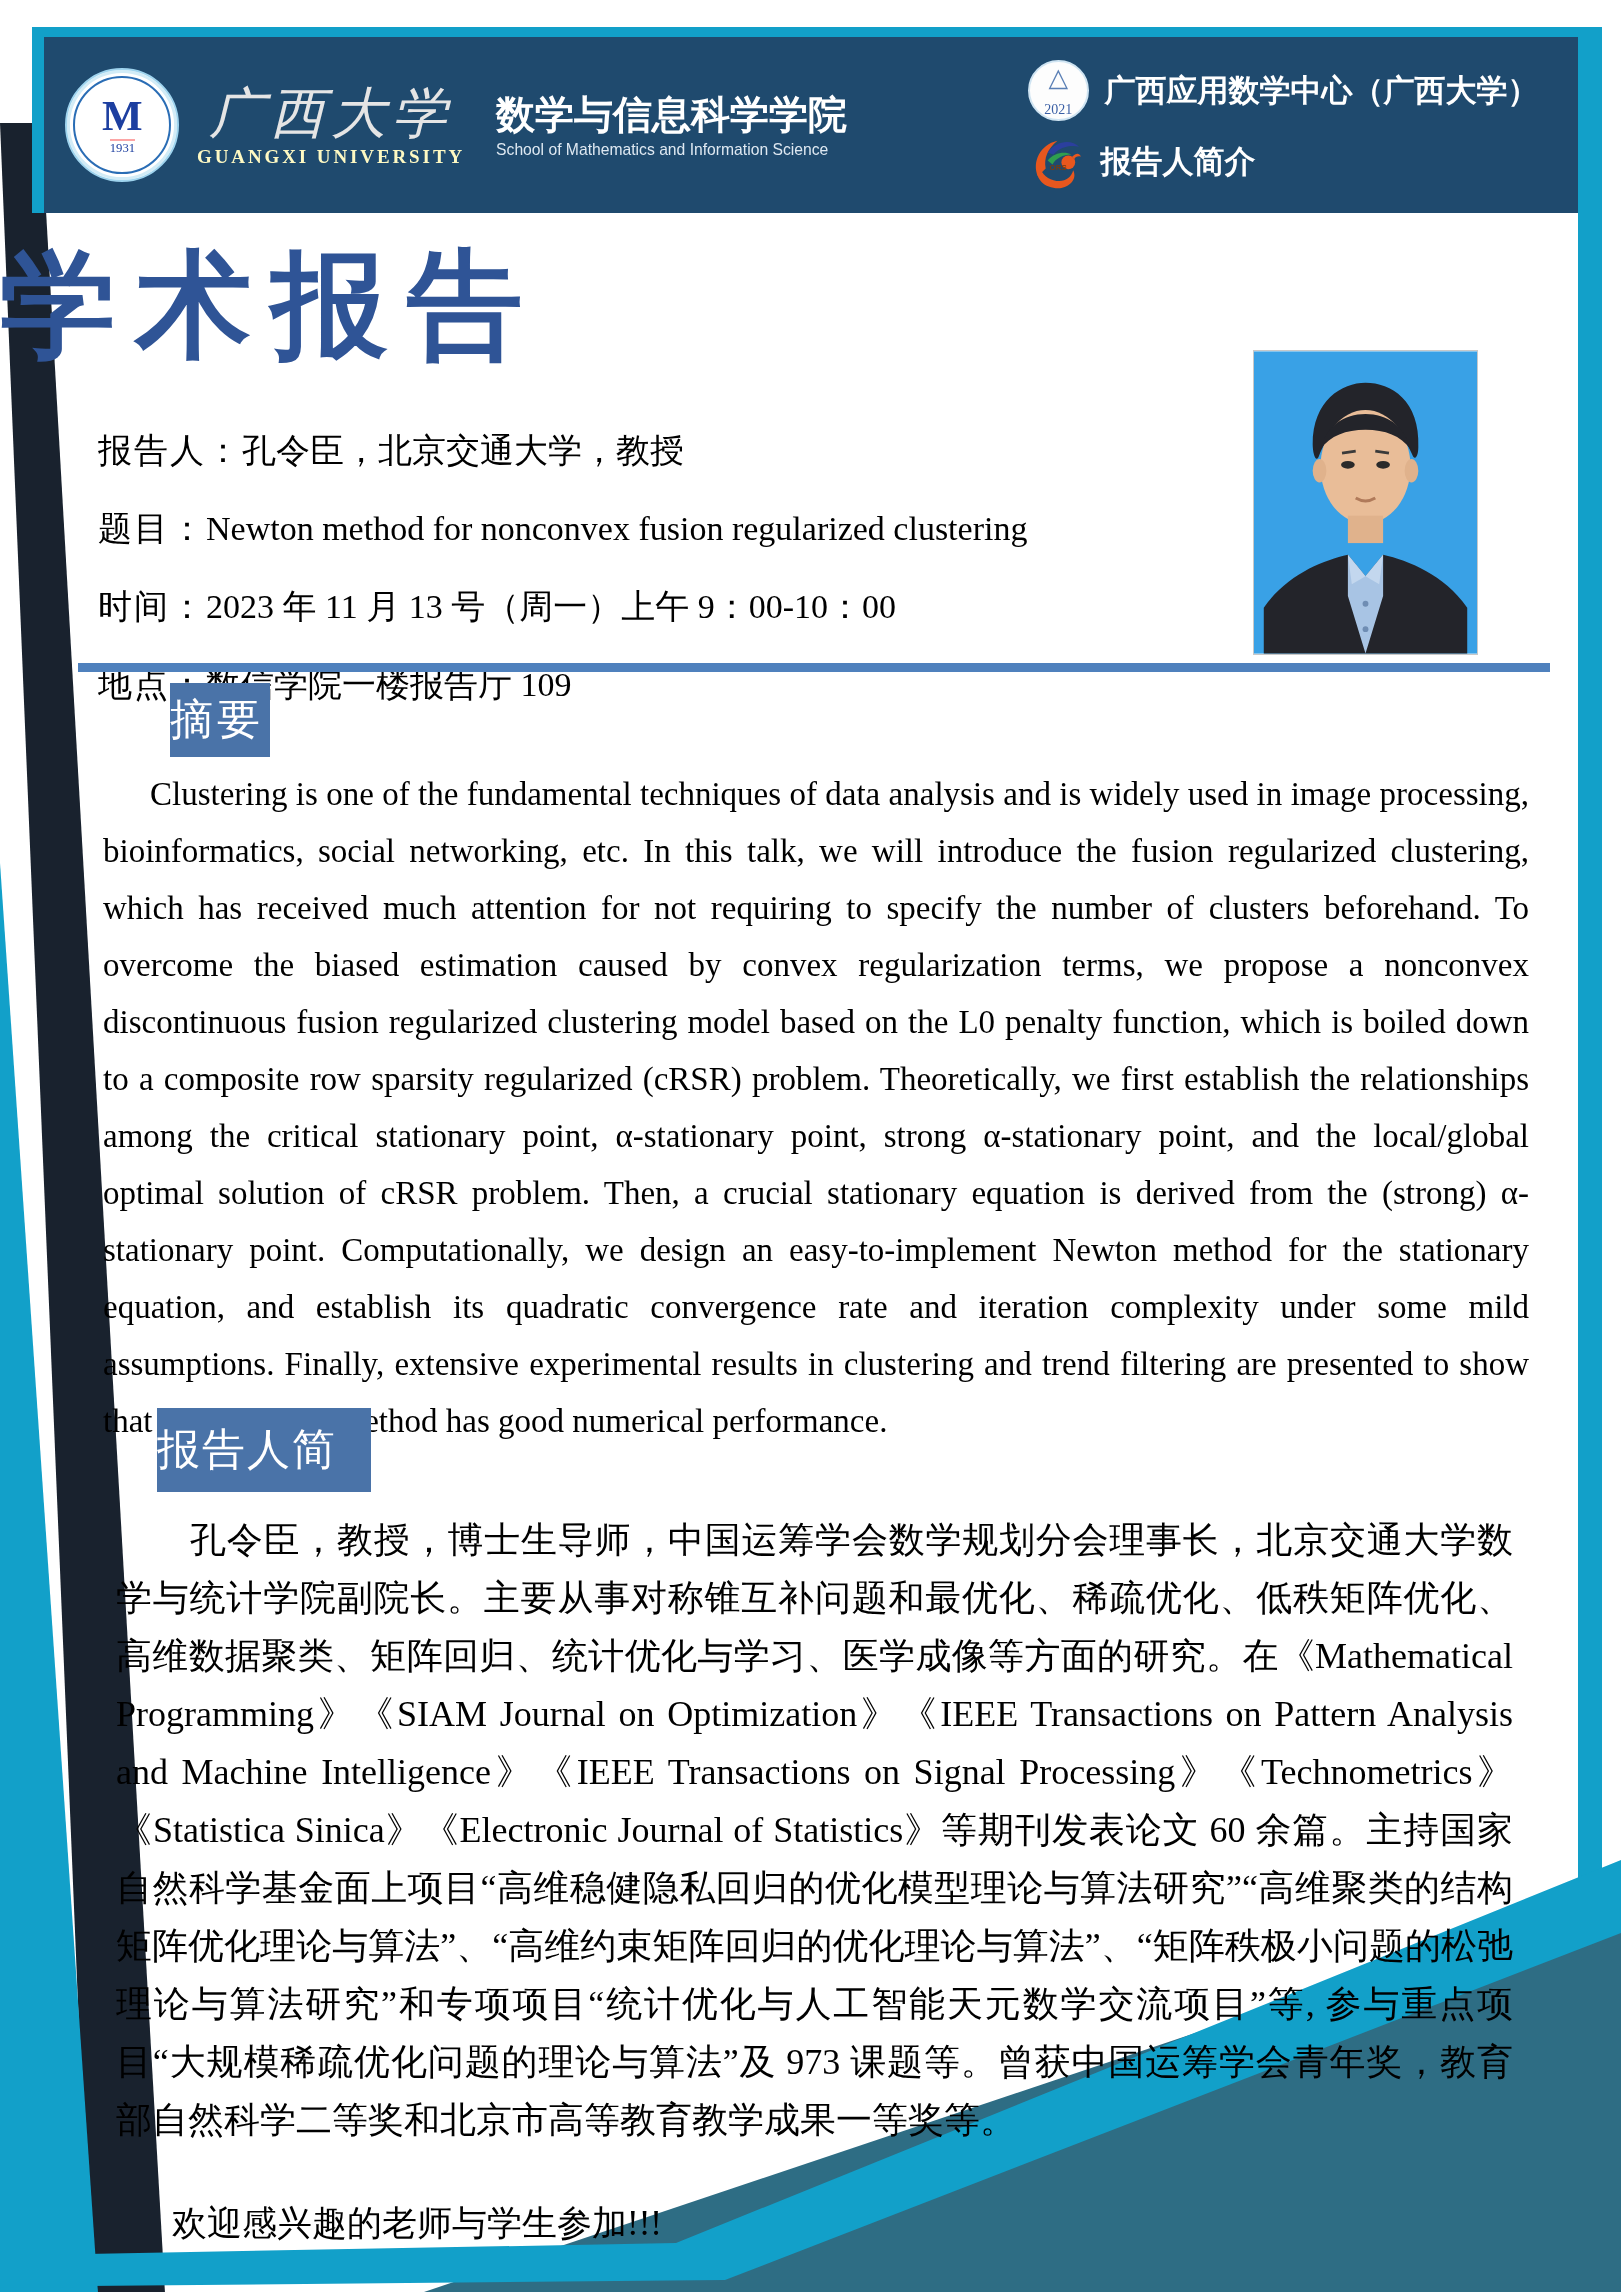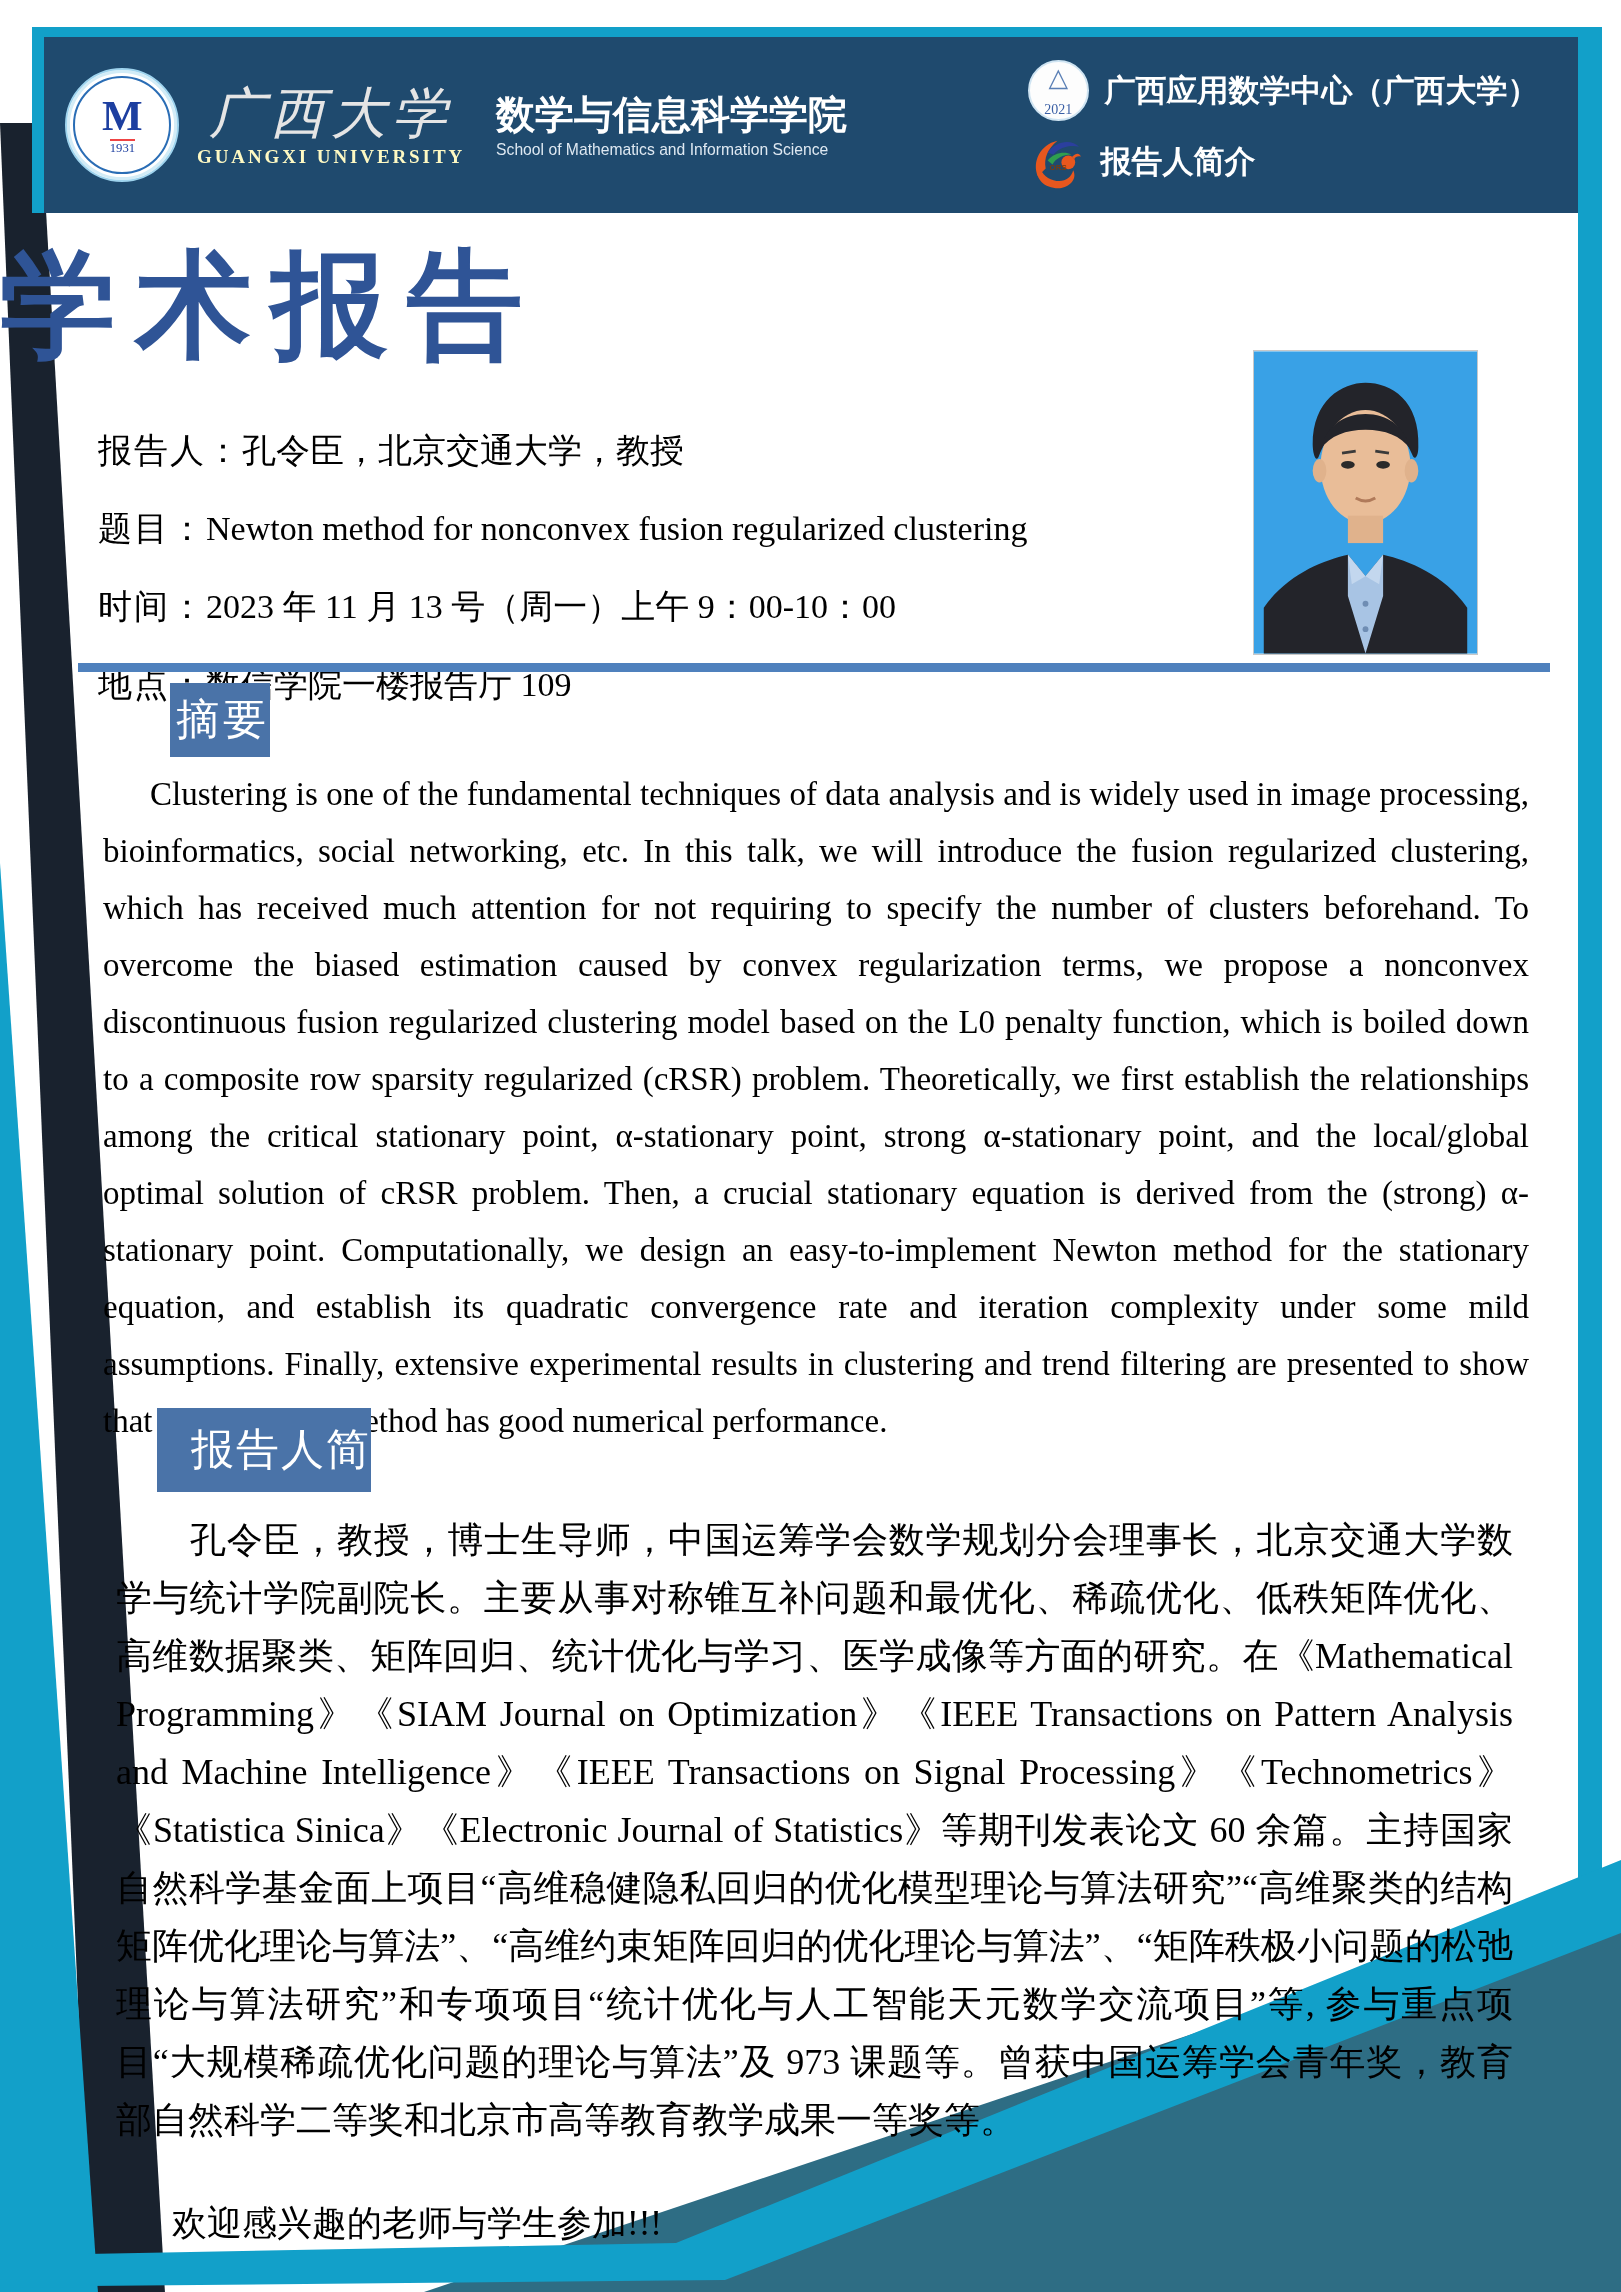--- a/index.html
+++ b/index.html
@@ -18,21 +18,21 @@
   .header{position:absolute;left:32px;top:27.4px;width:1569px;height:186px;box-sizing:border-box;
           background:#12a0c9;z-index:4;}
   .header-inner{position:absolute;left:11.8px;top:9.8px;right:23.5px;bottom:0;background:#1f4a6e;
           display:flex;align-items:center;}
   .seal{width:110px;height:110px;border-radius:50%;background:#ffffff;margin-left:21.6px;flex:0 0 auto;
         border:2.9px solid #9fd4ee;display:flex;flex-direction:column;align-items:center;justify-content:center;
         box-shadow:0 0 0 2.9px #d2ecf7 inset;}
   .seal-ring{width:94px;height:94px;border-radius:50%;border:2px solid #2a6db5;display:flex;flex-direction:column;
         align-items:center;justify-content:center;}
   .seal-m{font-family:"Liberation Serif",serif;font-weight:bold;font-size:43px;color:#1d3fa0;line-height:43px;}
-  .seal-year{font-size:12.7px;color:#1d3fa0;border-top:2px solid #ef4444;line-height:15.7px;margin-top:2px;}
+  .seal-year{font-size:12.7px;color:#1d3fa0;border-top:2px solid #fca5a5;line-height:15.7px;margin-top:2px;}
   .uni-names{margin-left:17.6px;display:flex;flex-direction:column;align-items:center;}
   .uni-cn{font-family:"DejaVu Serif",serif;font-style:italic;font-weight:normal;font-size:55px;color:#e5e5e5;line-height:61px;letter-spacing:5.9px;}
   .uni-en{font-family:"Liberation Serif",serif;font-size:19px;color:#fef9c3;letter-spacing:2.9px;font-weight:bold;margin-top:2px;}
   .school-names{margin-left:31px;display:flex;flex-direction:column;}
   .school-cn{font-family:"Liberation Sans",sans-serif;font-weight:bold;font-size:39px;color:#fff;line-height:47px;}
   .school-en{font-family:"Liberation Sans",sans-serif;font-size:15.7px;color:#dfe9f2;margin-top:2.9px;}
   .badges{margin-left:auto;margin-right:39px;display:flex;flex-direction:column;gap:11.8px;}
   .badge-row{display:flex;align-items:center;gap:15.7px;}
   .badge-seal{width:57px;height:57px;border-radius:50%;background:#fdfdfd;flex:0 0 auto;
         display:flex;flex-direction:column;align-items:center;justify-content:center;border:2px solid #cfe4f2;}
@@ -52,21 +52,21 @@
 
   
   .info{position:absolute;left:98px;top:412px;width:1137px;z-index:4;font-size:34px;}
   .info-row{line-height:78px;white-space:nowrap;}
   .info-label{letter-spacing:2px;}
 
   
   .divider{position:absolute;left:78px;top:663px;width:1472px;height:8.8px;background:#4f81bd;z-index:4;}
 
   
-  .section-badge{position:absolute;background:#4a73a8;color:#fff;z-index:4;text-align:right;
+  .section-badge{position:absolute;background:#4a73a8;color:#fff;z-index:4;text-align:left;
         font-family:"Liberation Serif",serif;}
   .abstract-badge{left:170px;top:683px;width:100px;height:74px;line-height:74px;font-size:43px;letter-spacing:3.9px;}
   .bio-badge{left:157px;top:1408px;width:214px;height:84px;line-height:84px;font-size:43px;letter-spacing:2px;}
 
   
   .abstract-body{position:absolute;left:103px;top:766px;width:1426px;margin:0;z-index:4;
         font-size:33px;line-height:57px;text-align:justify;text-indent:47px;}
   .bio-body{position:absolute;left:116px;top:1511px;width:1397px;margin:0;z-index:4;
         font-size:36px;line-height:58px;text-align:justify;text-indent:74px;}
   .welcome{position:absolute;left:172px;top:2194px;margin:0;z-index:5;font-size:35px;line-height:59px;text-align:center;}

